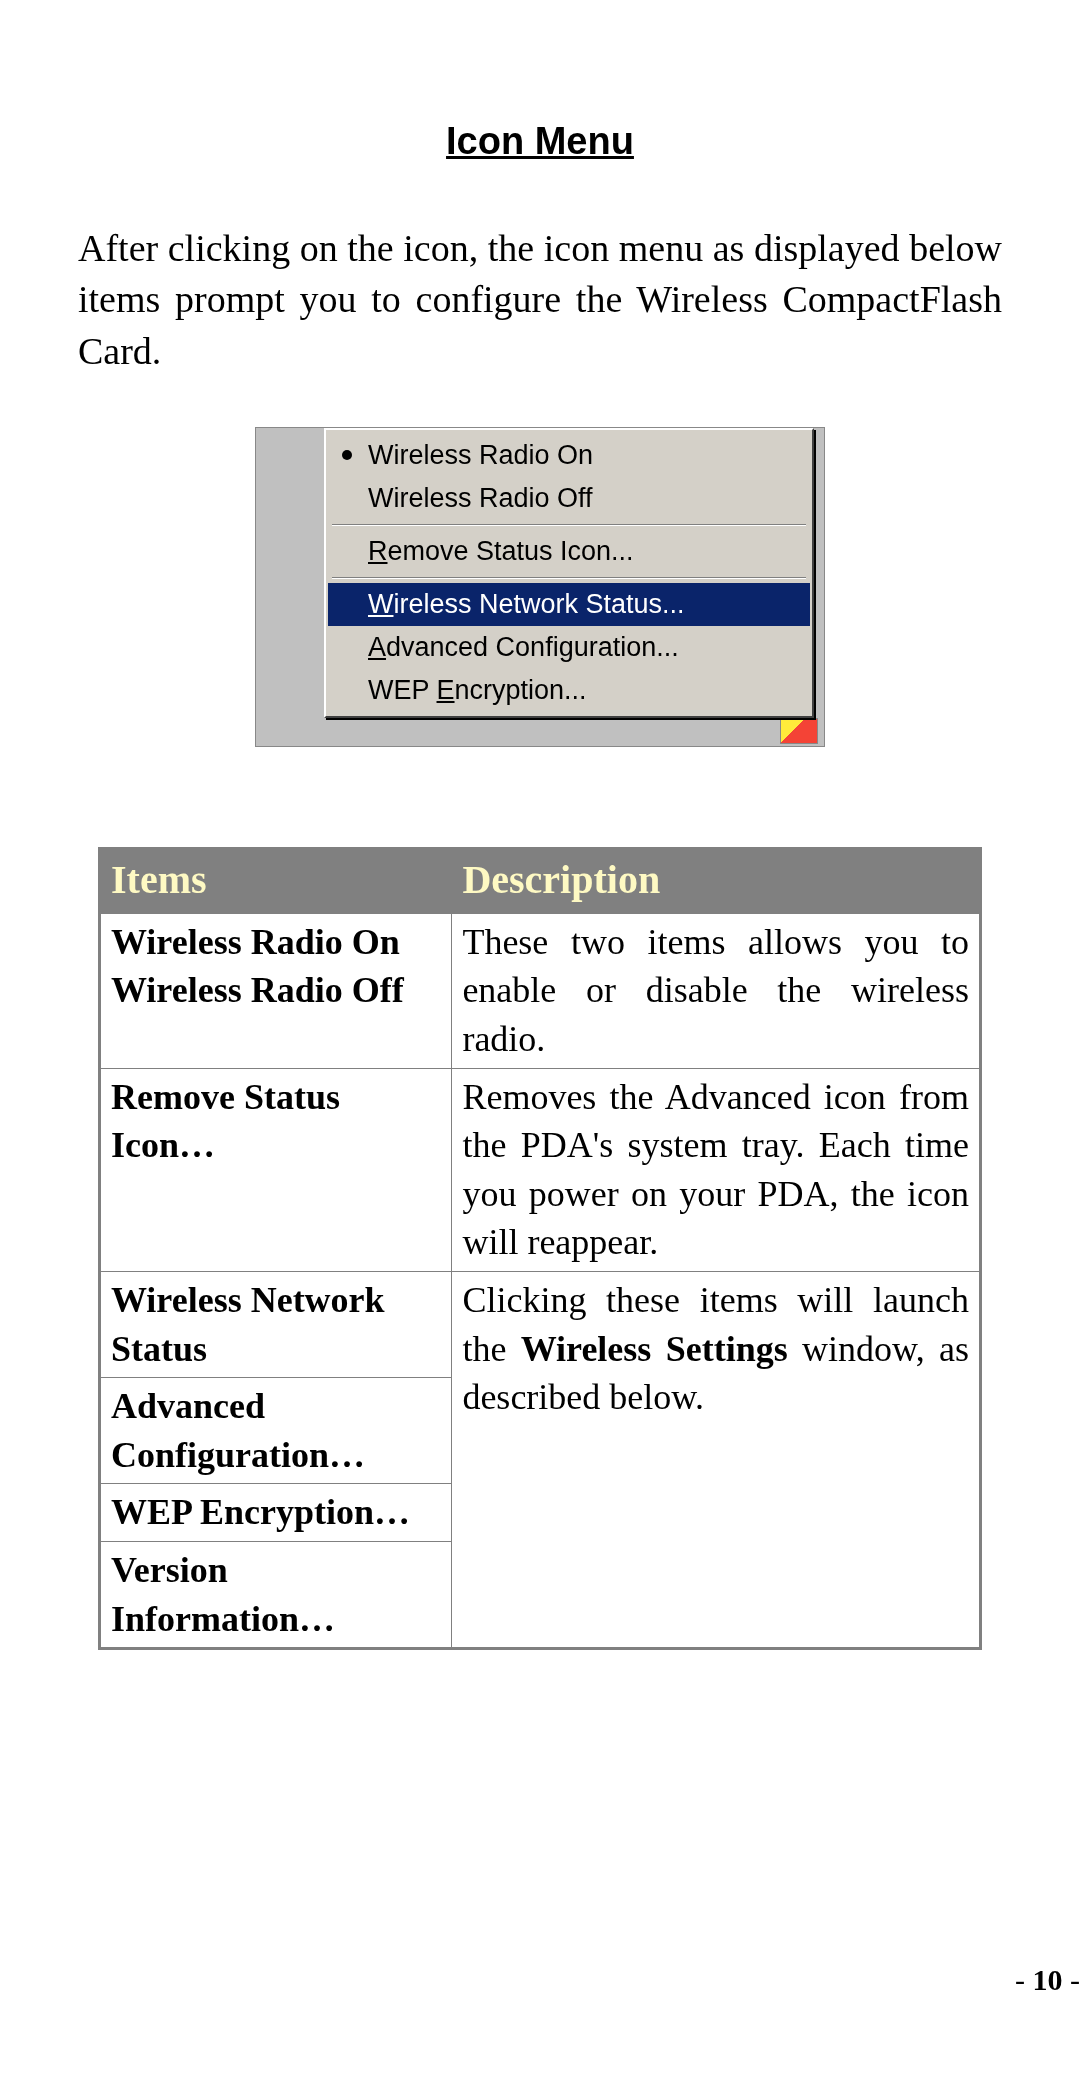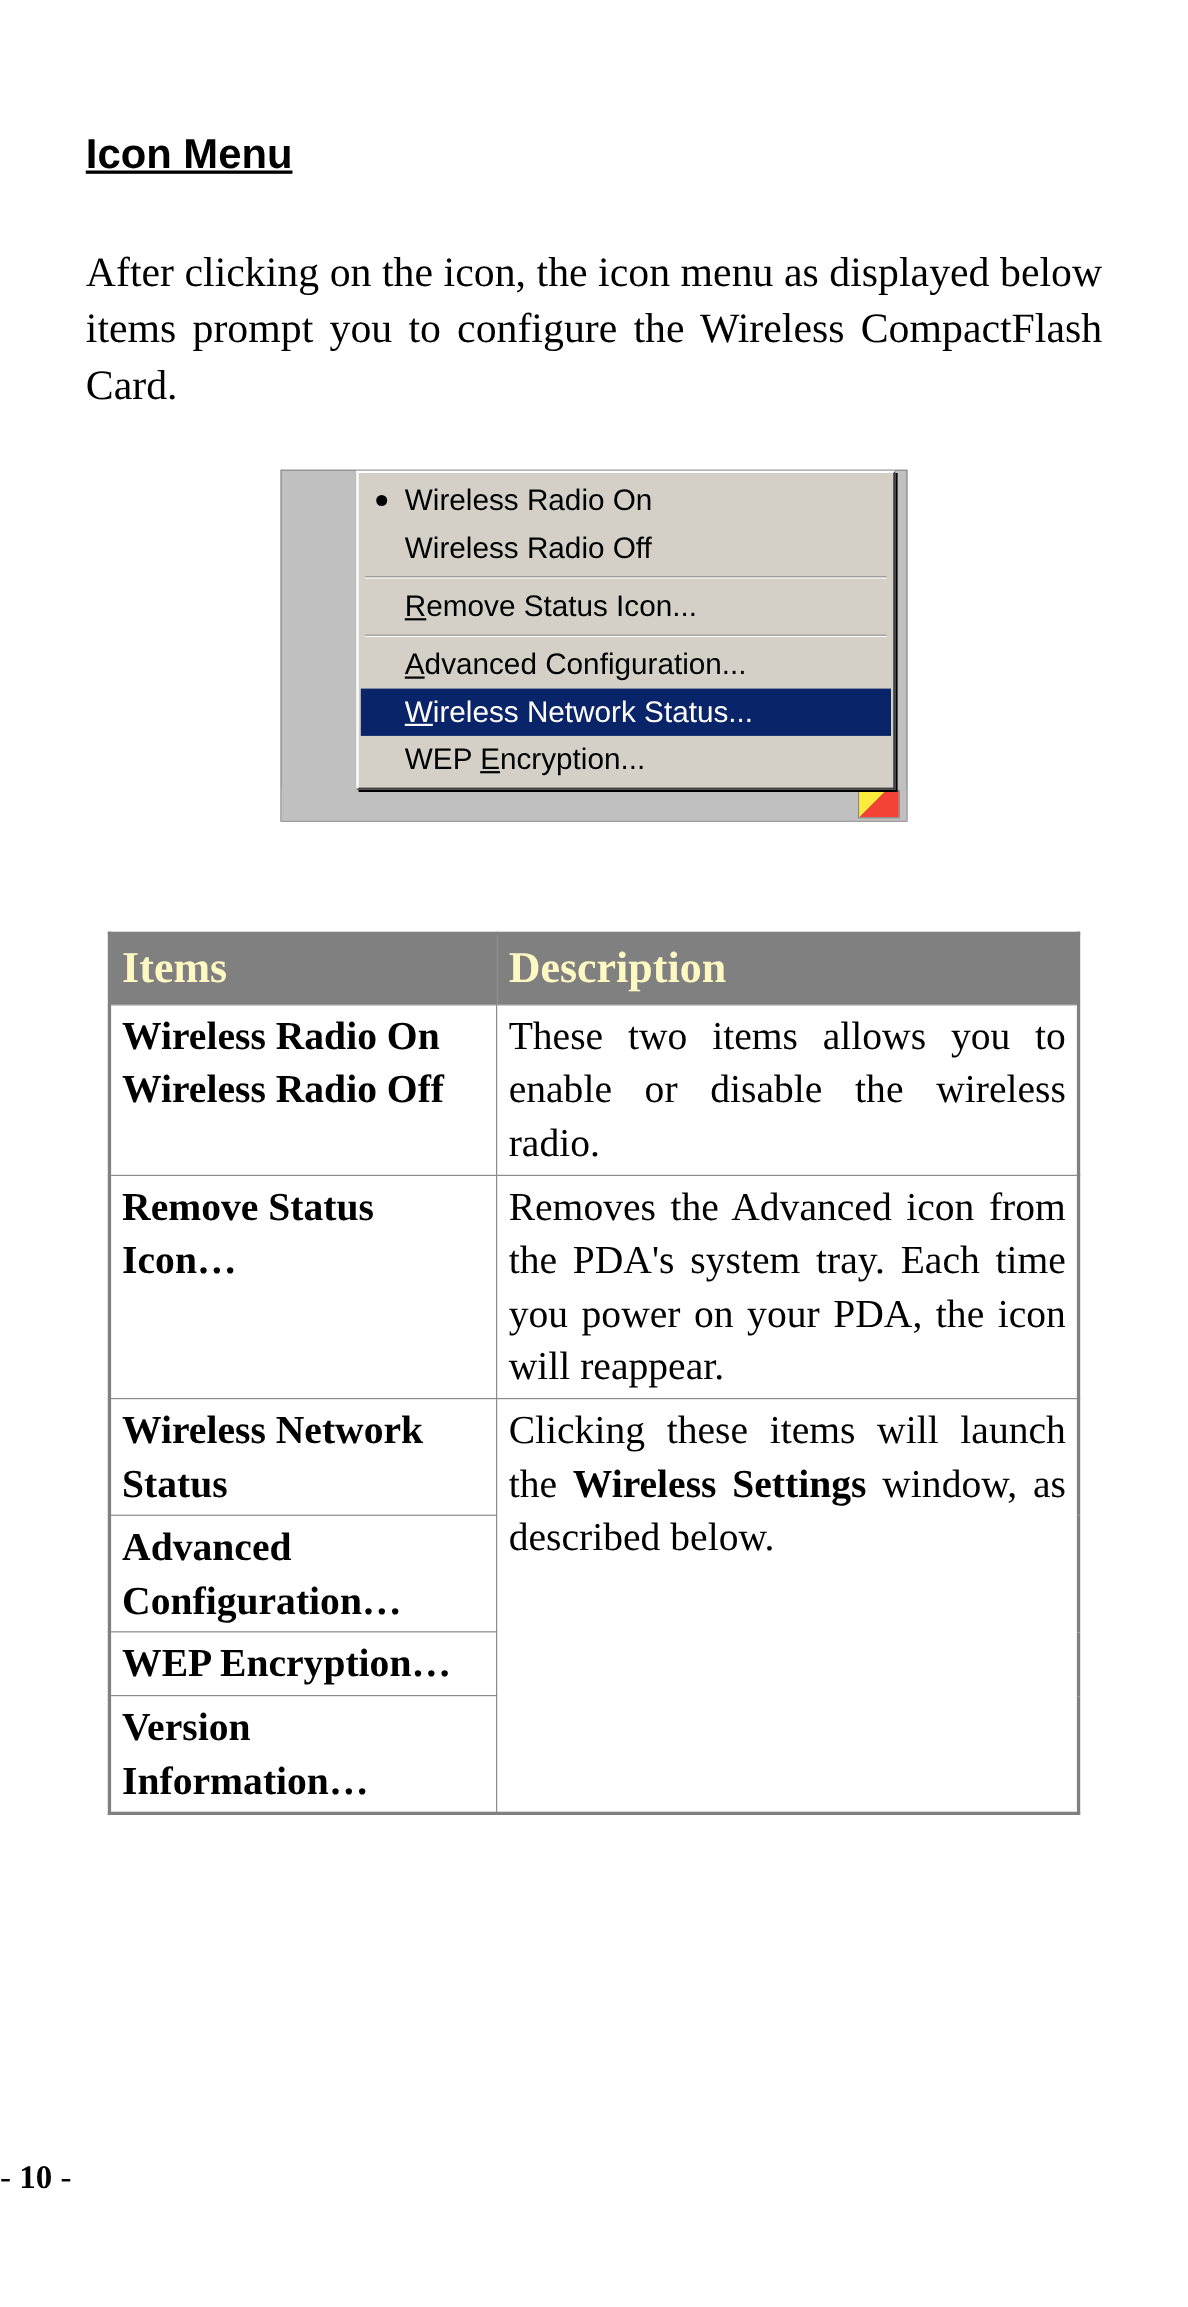--- a/index.html
+++ b/index.html
@@ -15,20 +15,21 @@
     box-sizing: border-box;
     min-height: 2097px;
     position: relative;
   }
   .heading {
     font-family: Arial, Helvetica, sans-serif;
     font-weight: bold;
     font-size: 38px;
     text-decoration: underline;
     margin-bottom: 60px;
+    text-align: center;
   }
   .intro {
     font-size: 38px;
     line-height: 1.35;
     text-align: justify;
     margin-bottom: 50px;
   }
   
   .menu-shot {
     width: 568px;
@@ -131,42 +132,42 @@
     width: 60%;
   }
   .desc-bold {
     font-weight: bold;
   }
   .page-num {
     position: absolute;
     bottom: 100px;
     left: 0;
     right: 0;
-    text-align: left;
+    text-align: right;
     font-size: 30px;
   }
   .page-num .dash { font-weight: normal; }
   .page-num .num { font-weight: bold; }
 </style>
 </head>
 <body>
 
 <div class="page">
   <div class="heading">Icon Menu</div>
   <div class="intro">After clicking on the icon, the icon menu as displayed below items prompt you to configure the Wireless CompactFlash Card.</div>
 
   <div class="menu-shot">
     <div class="context-menu" id="context-menu">
         <div class="menu-item"><span class="menu-bullet"></span>Wireless Radio On</div>
         <div class="menu-item">Wireless Radio Off</div>
         <div class="menu-sep"></div>
         <div class="menu-item"><span class="underline">R</span>emove Status Icon...</div>
         <div class="menu-sep"></div>
+        <div class="menu-item selected"><span class="underline">W</span>ireless Network Status...</div>
         <div class="menu-item"><span class="underline">A</span>dvanced Configuration...</div>
-        <div class="menu-item selected"><span class="underline">W</span>ireless Network Status...</div>
         <div class="menu-item">WEP <span class="underline">E</span>ncryption...</div>
       </div>
     <div class="menu-shot-footer">
       <div class="tray-icon"></div>
     </div>
   </div>
 
   <div class="desc-table-wrap">
     <table class="desc">
       <thead>

